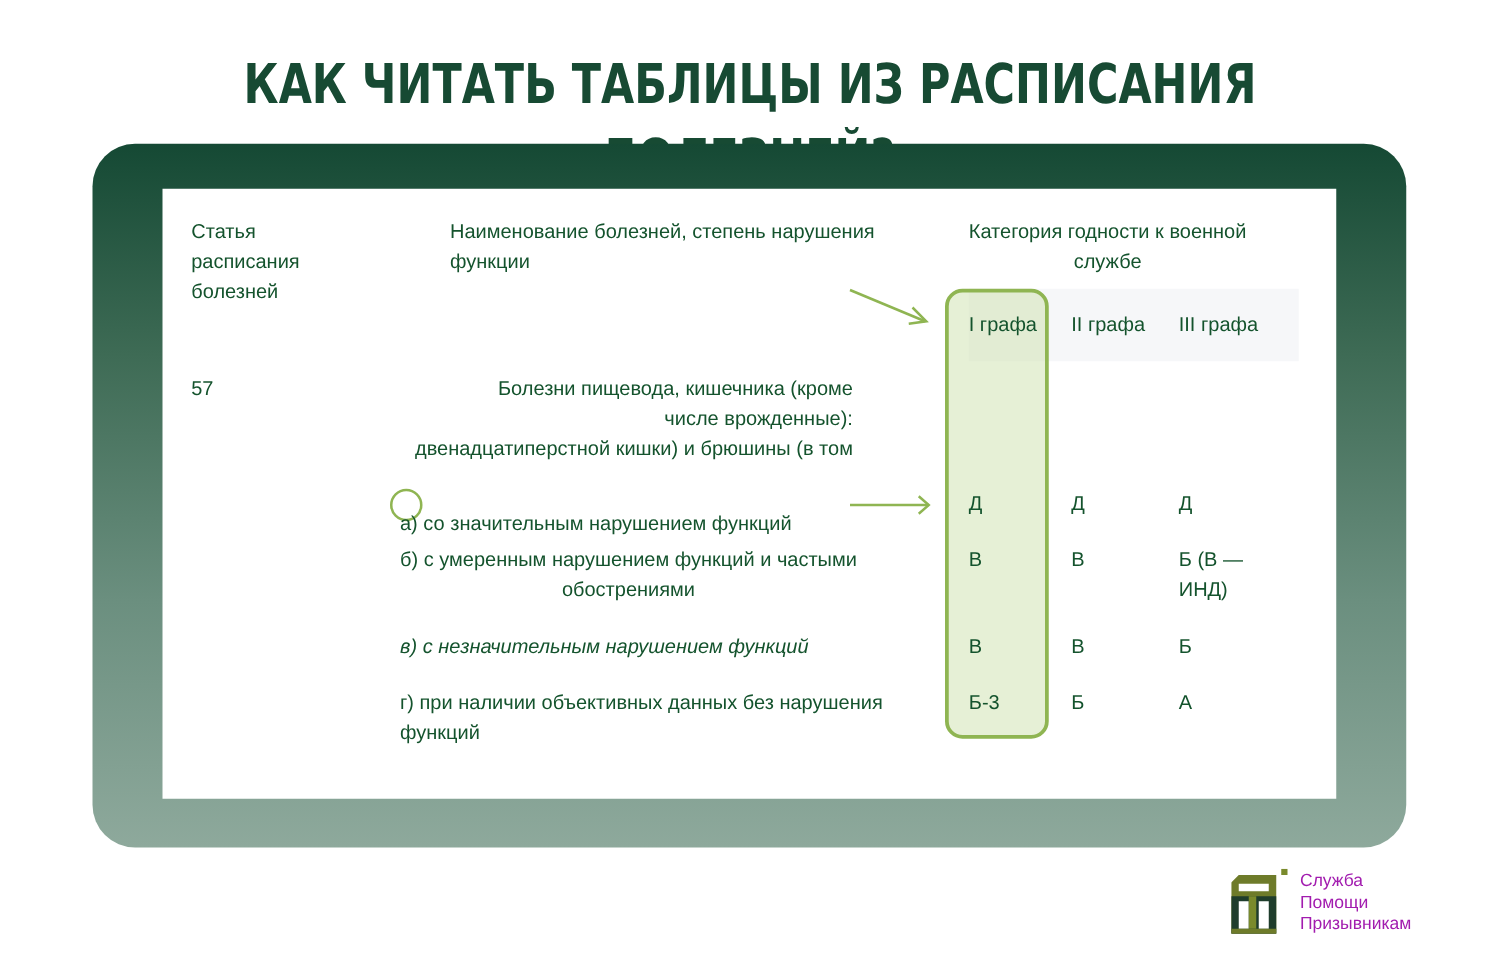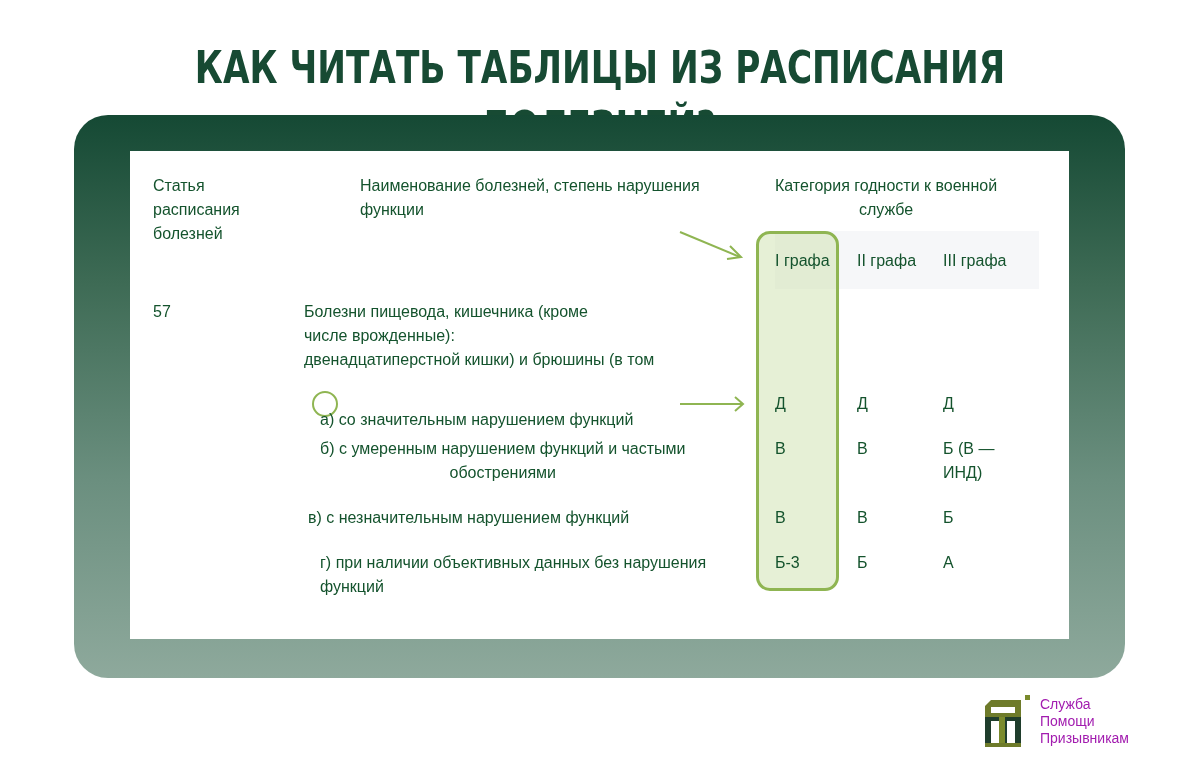--- a/index.html
+++ b/index.html
@@ -81,21 +81,21 @@
 <div class="txt" style="left:857px; top:249px;">II графа</div>
 <div class="txt" style="left:943px; top:249px;">III графа</div>
 
 <svg class="arrow" style="left:680px; top:230px;" width="70" height="32">
   <line x1="0" y1="2" x2="60" y2="27" stroke="#8fb552" stroke-width="2"></line>
   <polyline points="50,16 61,27 47,29" fill="none" stroke="#8fb552" stroke-width="2"></polyline>
 </svg>
 
 <div class="txt" style="left:153px; top:300px;">57</div>
 
-<div class="txt" style="left:304px; top:300px;">
+<div class="txt" style="left:332px; top:300px;text-align:right;">
   <div>Болезни пищевода, кишечника (кроме</div>
   <div>числе врожденные):</div>
   <div>двенадцатиперстной кишки) и брюшины (в том</div>
 </div>
 
 <div class="circle-a"></div>
 <div class="txt" style="left:320px; top:408px;">
   <span>а)</span>
   <span>со значительным нарушением функций</span>
 </div>
@@ -111,21 +111,21 @@
   <div><span>б)</span> <span>с умеренным нарушением функций и частыми</span></div>
   <div>обострениями</div>
 </div>
 <div class="txt" style="left:775px; top:437px;">В</div>
 <div class="txt" style="left:857px; top:437px;">В</div>
 <div class="txt" style="left:943px; top:437px;">
   <div>Б (В —</div>
   <div>ИНД)</div>
 </div>
 
-<div class="txt" style="left:308px; top:506px;">
+<div class="txt" style="left:320px; top:506px;font-style:italic;">
   <span>в)</span>
   <span>с незначительным нарушением функций</span>
 </div>
 <div class="txt" style="left:775px; top:506px;">В</div>
 <div class="txt" style="left:857px; top:506px;">В</div>
 <div class="txt" style="left:943px; top:506px;">Б</div>
 
 <div class="txt" style="left:320px; top:551px;">
   <div><span>г)</span> <span>при наличии объективных данных без нарушения</span></div>
   <div>функций</div>

